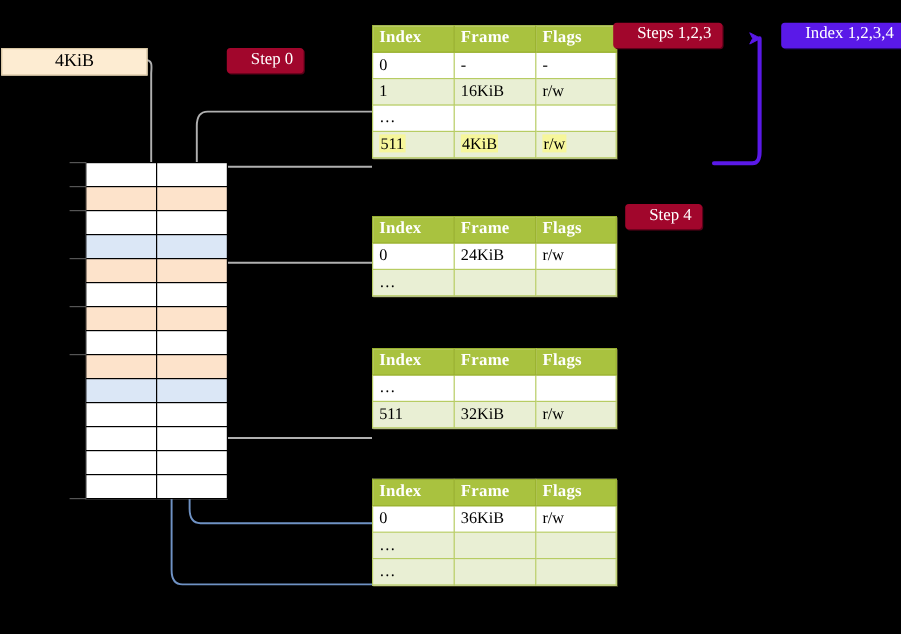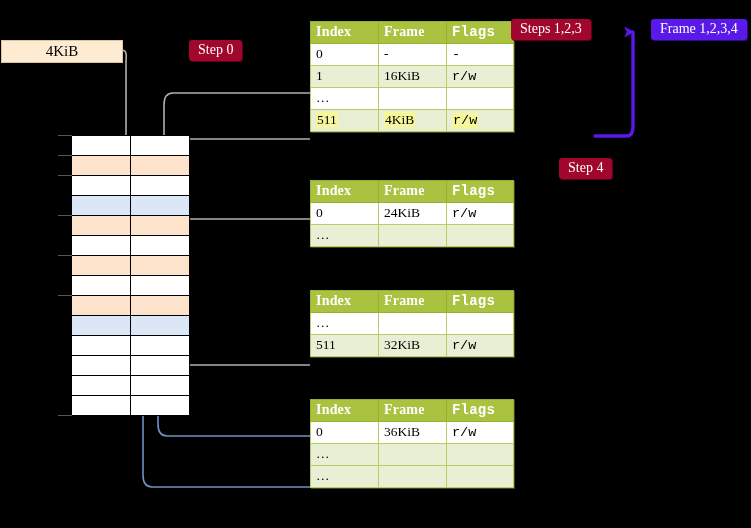--- a/index.html
+++ b/index.html
@@ -13,21 +13,21 @@
 
   
   svg.wires{position:absolute;left:0;top:0;width:751px;height:528px;pointer-events:none;}
 
   
   .badge{
     position:absolute;
     font-family:"Liberation Serif", serif;
     font-size:14px;
     color:#ffffff;
-    padding:2px 9px 3px 9px;
+    padding:2px 9px 3px 20px;
     border-radius:3px;
     white-space:nowrap;
     line-height:1.15;
   }
   .badge.red{background:#a1062c;box-shadow:1px 1px 0 #5d0019;}
   .badge.blue{background:#5a19e8;box-shadow:1px 1px 0 #2d0a83;}
 
   
   .kib-box{
     position:absolute;
@@ -79,21 +79,21 @@
     vertical-align:middle;
     color:#000;
   }
   .ptable tr.odd td{background:#ffffff;}
   .ptable tr.even td{background:#e9efd4;}
   .ptable td .hl{background:#f6f69b;padding:0 1px;}
   .ptable td.dots{letter-spacing:1.5px;}
 
   .col-i{width:57px;}
   .col-f{width:57px;font-family:Liberation Serif, serif;}
-  .col-g{width:56px;font-family:Liberation Mono, monospace;}
+  .col-g{width:56px;}
 </style>
 </head>
 <body>
 
 <div class="stage">
 
   <svg class="wires" viewBox="0 0 751 528" xmlns="http://www.w3.org/2000/svg">
     <defs>
       <marker id="ahGray" markerWidth="9" markerHeight="9" refX="4.5" refY="7.6" orient="auto" markerUnits="userSpaceOnUse">
         <path d="M0.6,0.6 L4.5,8.2 L8.4,0.6 L4.5,2.6 Z" fill="#c3c3c3" stroke="#b0b0b0" stroke-width="0.7"></path>
@@ -253,17 +253,17 @@
             <td class="col-f"></td>
             <td class="col-g"></td>
           </tr>
         </tbody>
       </table>
     </div>
 
   <div id="badges-host">
       <div class="badge red" style="left: 189px; top: 40px;"><span>Step 0</span></div>
       <div class="badge red" style="left: 511px; top: 19px;"><span>Steps 1,2,3</span></div>
-      <div class="badge blue" style="left: 651px; top: 19px;"><span>Frame 1,2,3,4</span></div>
-      <div class="badge red" style="left: 521px; top: 158px; margin-left: 38px;"><span>Step 4</span></div>
+      <div class="badge blue" style="left: 651px; top: 19px;"><span>Index 1,2,3,4</span></div>
+      <div class="badge red" style="left: 521px; top: 170px;"><span>Step 4</span></div>
     </div>
 
 </div>
 
 </body></html>

